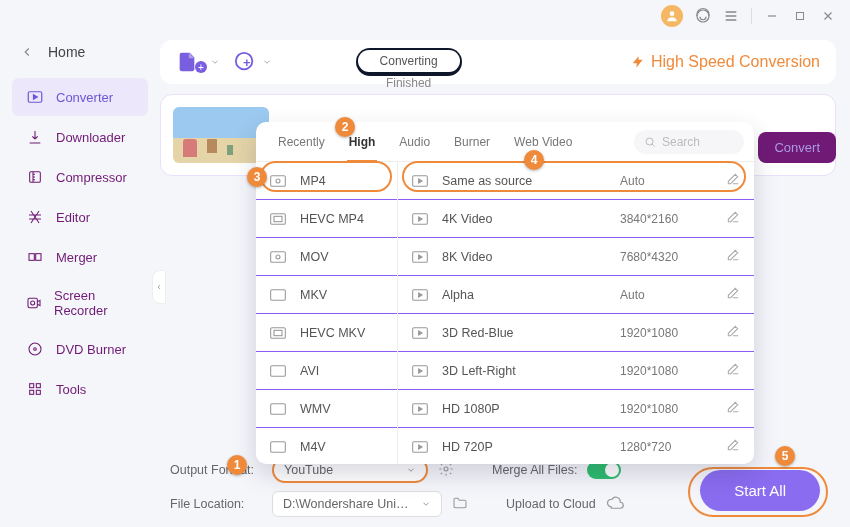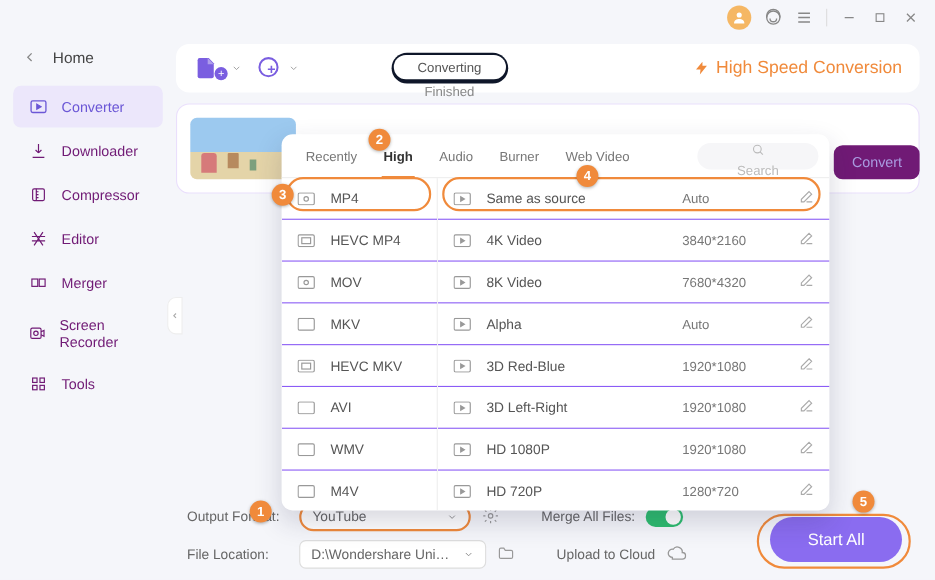--- a/index.html
+++ b/index.html
@@ -30,21 +30,21 @@
   .file-title { display: flex; align-items: center; gap: 10px; color: #555; }
   .mini-toolbar { position: absolute; left: 210px; bottom: 10px; display: flex; gap: 18px; color: #9b9b9b; }
   .mini-toolbar span { cursor:pointer; }
   .convert-btn { position: absolute; right: 14px; top: 100px; background: #701a75; color: #a99be0; padding: 8px 16px; border-radius: 8px; font-size: 13px; z-index: 0; }
   
   .dropdown { position: absolute; left: 256px; top: 122px; width: 498px; background: #fff; border-radius: 10px; box-shadow: 0 10px 24px rgba(40,40,80,.18); z-index: 5; overflow: hidden; }
   .dd-tabs { display: flex; align-items: center; height: 40px; border-bottom: 1px solid #eee; padding: 0 10px; }
   .dd-tab { padding: 0 12px; height: 40px; display: flex; align-items: center; font-size: 12px; color: #777; cursor: pointer; position: relative; }
   .dd-tab.active { color: #333; font-weight: 600; }
   .dd-tab.active::after { content:""; position:absolute; bottom:0; left:10px; right:10px; height:2px; background:#f08a3b; }
-  .dd-search { margin-left: auto; background: #f6f6f8; border-radius: 14px; height: 24px; display:flex; align-items:center; gap:6px; padding:0 10px; color:#bbb; font-size:12px; width:110px;flex-direction:column; }
+  .dd-search { margin-left: auto; background: #f6f6f8; border-radius: 14px; height: 24px; display:flex; align-items:center; gap:6px; padding:0 10px; color:#bbb; font-size:12px; width:110px; }
   .dd-body { display: flex; height: 302px; }
   .dd-left { width: 142px; border-right:1px solid #eee; overflow:auto; }
   .dd-right { flex: 1; overflow:auto; }
   .fmt, .preset { height: 38px; display: flex; align-items: center; padding: 0 14px; gap: 12px; font-size: 12.5px; color:#555; cursor:pointer; border-bottom:1px solid #8b5cf6; }
   .fmt .ficon, .preset .picon { width:18px; height:14px; color:#999; display:flex; align-items:center; }
   .preset .res { margin-left:auto; margin-right:14px; color:#777; font-size:12px; width:80px; }
   .preset .edit { color:#aaa; cursor:pointer; }
   .hl-orange { border:2px solid #f08a3b; border-radius:18px; }
   .annot { position:absolute; width:20px; height:20px; border-radius:50%; background:#f08a3b; color:#fff; font-size:12px; font-weight:600; display:flex; align-items:center; justify-content:center; z-index:10; box-shadow:0 1px 3px rgba(0,0,0,.3); }
   
@@ -162,20 +162,29 @@
               <rect x="3" y="5" width="14" height="14" rx="2"></rect>
               <circle cx="10" cy="12" r="3"></circle>
               <path d="M17 10l4-2v8l-4-2"></path>
             </svg>
           </span>
         <span>Screen Recorder</span>
       </div>
       <div class="side-item">
         <span class="sicon">
             <svg width="16" height="16" viewBox="0 0 24 24" fill="none" stroke="currentColor" stroke-width="1.6">
+              <circle cx="12" cy="12" r="9"></circle>
+              <circle cx="12" cy="12" r="2"></circle>
+            </svg>
+          </span>
+        <span>DVD Burner</span>
+      </div>
+      <div class="side-item">
+        <span class="sicon">
+            <svg width="16" height="16" viewBox="0 0 24 24" fill="none" stroke="currentColor" stroke-width="1.6">
               <rect x="4" y="4" width="6" height="6"></rect>
               <rect x="14" y="4" width="6" height="6"></rect>
               <rect x="4" y="14" width="6" height="6"></rect>
               <rect x="14" y="14" width="6" height="6"></rect>
             </svg>
           </span>
         <span>Tools</span>
       </div>
     </div>
 

